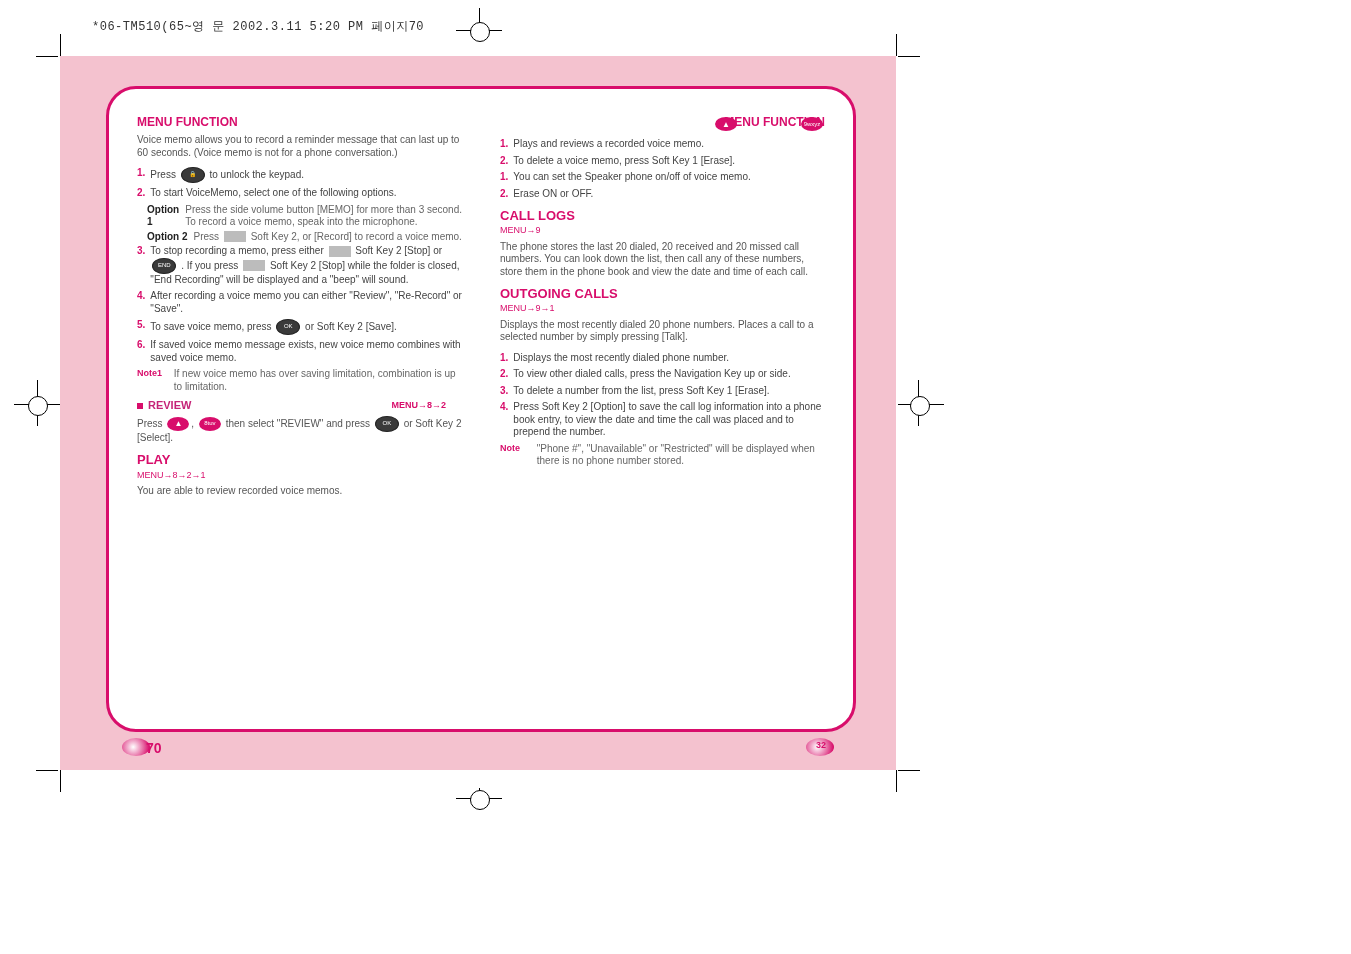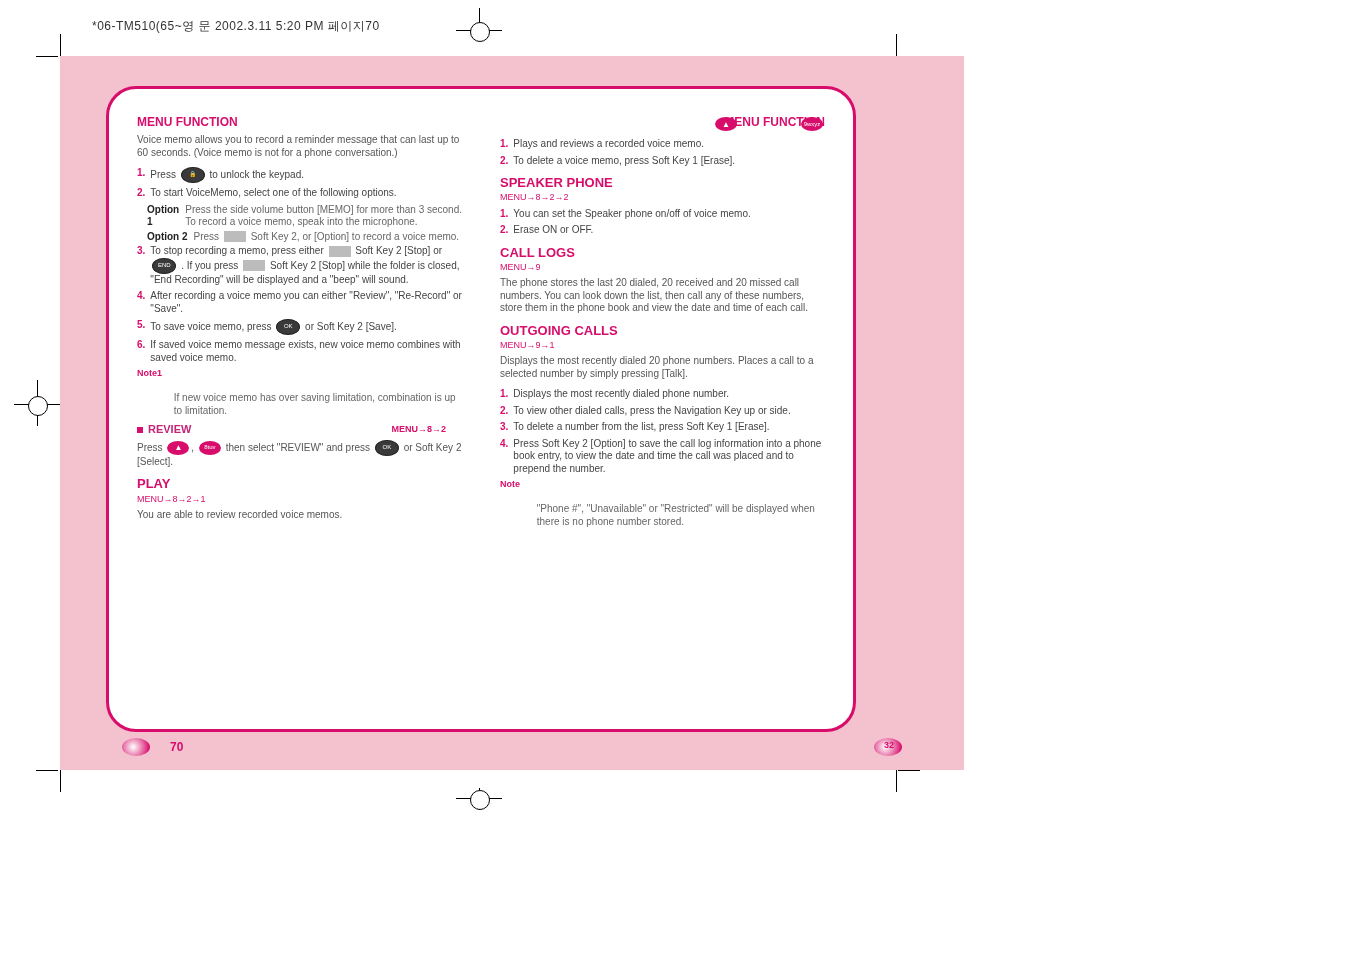--- a/index.html
+++ b/index.html
@@ -13,20 +13,21 @@
     overflow: hidden;
   }
 
   .header-text {
     position: absolute;
     top: 18px;
     left: 92px;
     font-size: 12px;
     color: #333;
     letter-spacing: 0.5px;
+    font-family: Liberation Mono, monospace;
   }
 
   
   .crop-mark {
     position: absolute;
     background: #000;
   }
   .cm-h { height: 1px; }
   .cm-v { width: 1px; }
 
@@ -36,21 +37,21 @@
     height: 18px;
     border: 1px solid #000;
     border-radius: 50%;
     background: #fff;
   }
 
   .pink-block {
     position: absolute;
     left: 60px;
     top: 56px;
-    width: 904px;
+    width: 836px;
     height: 714px;
     background: #f4c2cf;
   }
 
   .white-panel {
     position: absolute;
     left: 46px;
     top: 30px;
     width: 744px;
     height: 640px;
@@ -149,21 +150,21 @@
     gap: 6px;
     margin: 2px 0 2px 10px;
   }
   .bullet-head {
     color: #222;
     font-weight: bold;
   }
   .bullet-body { color: #666; }
 
   .note-label { color: #d80d6b; font-weight: bold; font-size: 9px; display: inline-block; width: 34px; vertical-align: top;}
-  .note-text { display: inline-block; width: calc(100% - 40px); color: #666; vertical-align: top; margin-top: 24px;}
+  .note-text { display: inline-block; width: calc(100% - 40px); color: #666; vertical-align: top;}
 
   .subhead {
     color: #c52478;
     font-weight: bold;
     font-size: 11px;
     margin: 6px 16px 3px 0;
     display: flex;
     align-items: center;
     gap: 5px;
   }
@@ -240,21 +241,21 @@
 
       <div class="bullet-row">
         <span class="bullet-head">Option 1</span>
         <span class="bullet-body">Press the side volume button [MEMO] for more than 3 second. To record a voice memo, speak into the microphone.</span>
       </div>
       <div class="bullet-row">
         <span class="bullet-head">Option 2</span>
         <span class="bullet-body">
           <span>Press</span>
           <span class="soft-key"></span>
-          <span>Soft Key 2, or [Option] to record a voice memo.</span>
+          <span>Soft Key 2, or [Record] to record a voice memo.</span>
         </span>
       </div>
 
       <div class="step-line">
         <span class="step-num">3.</span>
         <span>
           <span>To stop recording a memo, press either</span>
           <span class="soft-key"></span>
           <span>Soft Key 2 [Stop] or</span>
           <span class="key-icon key-dark">END</span>
@@ -315,24 +316,20 @@
       <div style="height:4px;"></div>
       <div class="step-line">
         <span class="step-num">1.</span>
         <span>Plays and reviews a recorded voice memo.</span>
       </div>
       <div class="step-line">
         <span class="step-num">2.</span>
         <span>To delete a voice memo, press Soft Key 1 [Erase].</span>
       </div>
 
-      <div class="group-header">
-        <div class="sec-title">SPEAKER PHONE</div>
-        <div class="sec-num">MENU→8→2→2</div>
-      </div>
       <div class="step-line">
         <span class="step-num">1.</span>
         <span>You can set the Speaker phone on/off of voice memo.</span>
       </div>
       <div class="step-line">
         <span class="step-num">2.</span>
         <span>Erase ON or OFF.</span>
       </div>
 
       <div class="group-header">
@@ -371,18 +368,18 @@
     </div>
 
     <div class="top-right-keys">
       <span class="nav-icon">▲</span>
       <span class="key-icon key-pink">9wxyz</span>
     </div>
 
   </div>
 
   <div class="page-badge left">
-    <span style="position:absolute;left:4px;top:2px;font-size:12px;color:#d80d6b;font-weight:bold;padding-left:44px;">70</span>
+    <span style="position:absolute;left:24px;top:2px;font-size:14px;color:#d80d6b;font-weight:bold;">70</span>
   </div>
   <div class="page-badge right">
     <span style="position:absolute;right:8px;top:2px;font-size:9px;color:#d80d6b;font-weight:bold;">32</span>
   </div>
 </div>
 
 </body></html>

